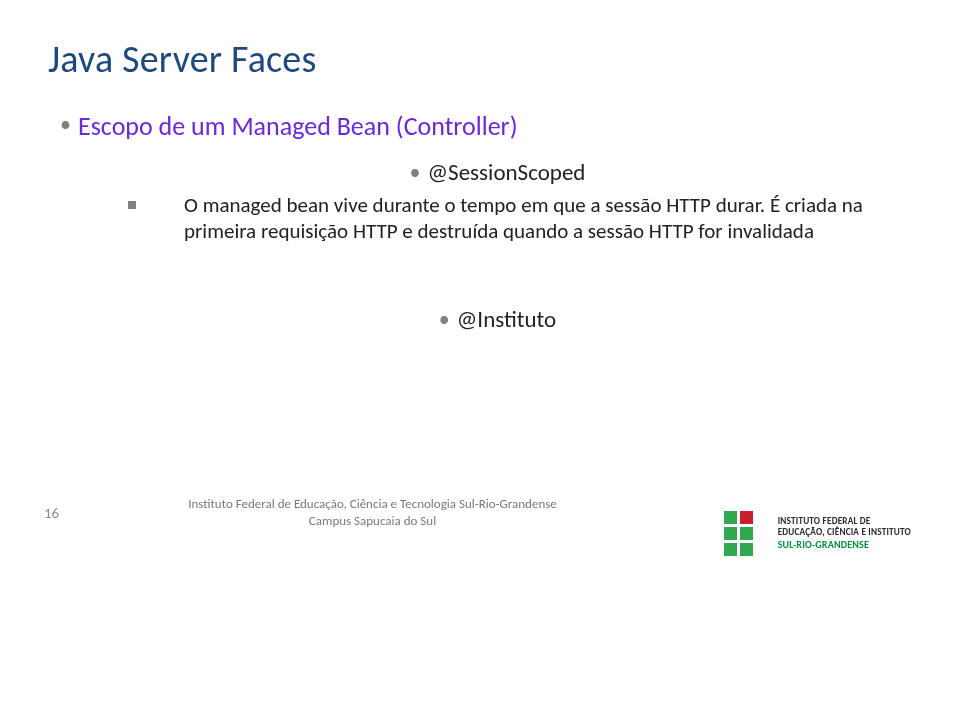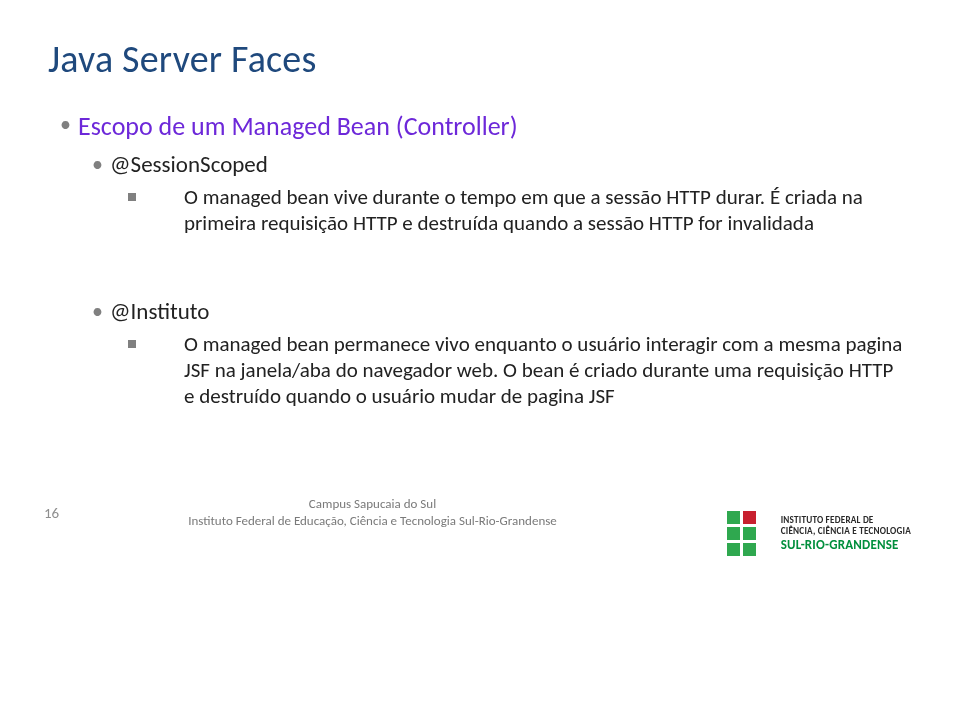--- a/index.html
+++ b/index.html
@@ -1,36 +1,36 @@
 <!DOCTYPE html>
 <html><head>
 <meta charset="utf-8">
 <style>
   * { box-sizing: border-box; margin: 0; padding: 0; }
   html, body { width: 960px; height: 720px; font-family: Calibri, "Segoe UI", Arial, sans-serif; background: #fff; color: #000; }
   .slide { position: relative; width: 960px; height: 564px; padding: 36px 57px 0 48px; }
   .title { color: #1f497d; font-size: 38px; font-weight: 400; letter-spacing: 0.2px; margin-bottom: 28px; }
   .l1 { margin-left: 12px; margin-top: 10px; }
   .l1 .txt { font-size: 26px; color: #6d28d9; }
-  .l2 { margin-left: 44px; margin-top: 8px; }
+  .l2 { margin-left: 44px; margin-top: 16px; justify-content: center; }
   .l2 .txt { font-size: 23px; color: #222; }
   .l3 { margin-left: 80px; margin-top: 6px; max-width: 800px; gap: 36px; }
   .l3 .txt, .l3 .txt-cont { font-size: 21px; line-height: 1.25; color: #222; }
   .row { display: flex; align-items: flex-start; }
   .bullet-disc::before { content: "•"; display: inline-block; width: 18px; color: #808080; font-size: 22px; line-height: 1; margin-top: 4px; }
   .bullet-sq { display: inline-block; width: 8px; height: 8px; background: #808080; margin-right: 12px; margin-top: 9px; flex: 0 0 8px; }
   .group2 { margin-top: 60px; }
   .footer { position: absolute; left: 0; right: 5px; bottom: 20px; height: 62px; display: flex; align-items: center; justify-content: center; padding: 0 44px 0 44px; }
   .pagenum { color: #8e8e8e; font-size: 15px; width: 40px; }
   .inst { text-align: center; color: #7a7a7a; font-size: 13px; line-height: 1.3; flex: 1; }
   .logo-wrap { display: flex; align-items: center; gap: 25px; width: 250px; justify-content: flex-end; margin-top: 40px; }
   .logo-grid { display: grid; grid-template-columns: repeat(2,13px); grid-template-rows: repeat(3,13px); gap: 3px; }
   .sq { width: 13px; height: 13px; }
   .logo-text { font-size: 9.2px; font-weight: 700; color: #2a2a2a; letter-spacing: 0.2px; }
-  .logo-text .sub { display: block; font-weight: 700; color: #008f3c; font-size: 13px; margin-top: 1px; }
+  .logo-text .sub { display: block; font-weight: 700; color: #008f3c; font-size: 10px; margin-top: 1px; }
 </style>
 </head>
 <body>
 
 <div class="slide">
 
   <h1 class="title">Java Server Faces</h1>
 
   <div class="l1 row bullet-disc">
     <span class="txt">Escopo de um Managed Bean (Controller)</span>
@@ -41,42 +41,38 @@
   </div>
   <div class="l3 row">
     <span class="bullet-sq"></span>
     <span class="txt">O managed bean vive durante o tempo em que a sessão HTTP durar. É criada na primeira requisição HTTP e destruída quando a sessão HTTP for invalidada</span>
   </div>
 
   <div class="group2">
     <div class="l2 row bullet-disc">
       <span class="txt">@Instituto</span>
     </div>
-    <div class="l3 row">
-      <span class="bullet-sq"></span>
-      <span class="txt">O managed bean permanece vivo enquanto o usuário interagir com a mesma pagina JSF na janela/aba do navegador web. O bean é criado durante uma requisição HTTP e destruído quando o usuário mudar de pagina JSF</span>
-    </div>
   </div>
 
   <div class="footer">
     <div class="pagenum">16</div>
     <div class="inst">
+      <div>Instituto Federal de Educação, Ciência e Tecnologia Sul-Rio-Grandense</div>
       <div>Campus Sapucaia do Sul</div>
-      <div>Instituto Federal de Educação, Ciência e Tecnologia Sul-Rio-Grandense</div>
     </div>
     <div class="logo-wrap">
       <div class="logo-grid">
         <div class="sq" style="background:#2fa84f"></div>
         <div class="sq" style="background:#c8202f"></div>
         <div class="sq" style="background:#2fa84f"></div>
         <div class="sq" style="background:#2fa84f"></div>
         <div class="sq" style="background:#2fa84f"></div>
         <div class="sq" style="background:#2fa84f"></div>
       </div>
       <div class="logo-text">
         <span>INSTITUTO FEDERAL DE</span><br>
-        <span>CIÊNCIA, CIÊNCIA E TECNOLOGIA</span>
+        <span>EDUCAÇÃO, CIÊNCIA E INSTITUTO</span>
         <span class="sub">SUL-RIO-GRANDENSE</span>
       </div>
     </div>
   </div>
 
 </div>
 
 </body></html>

